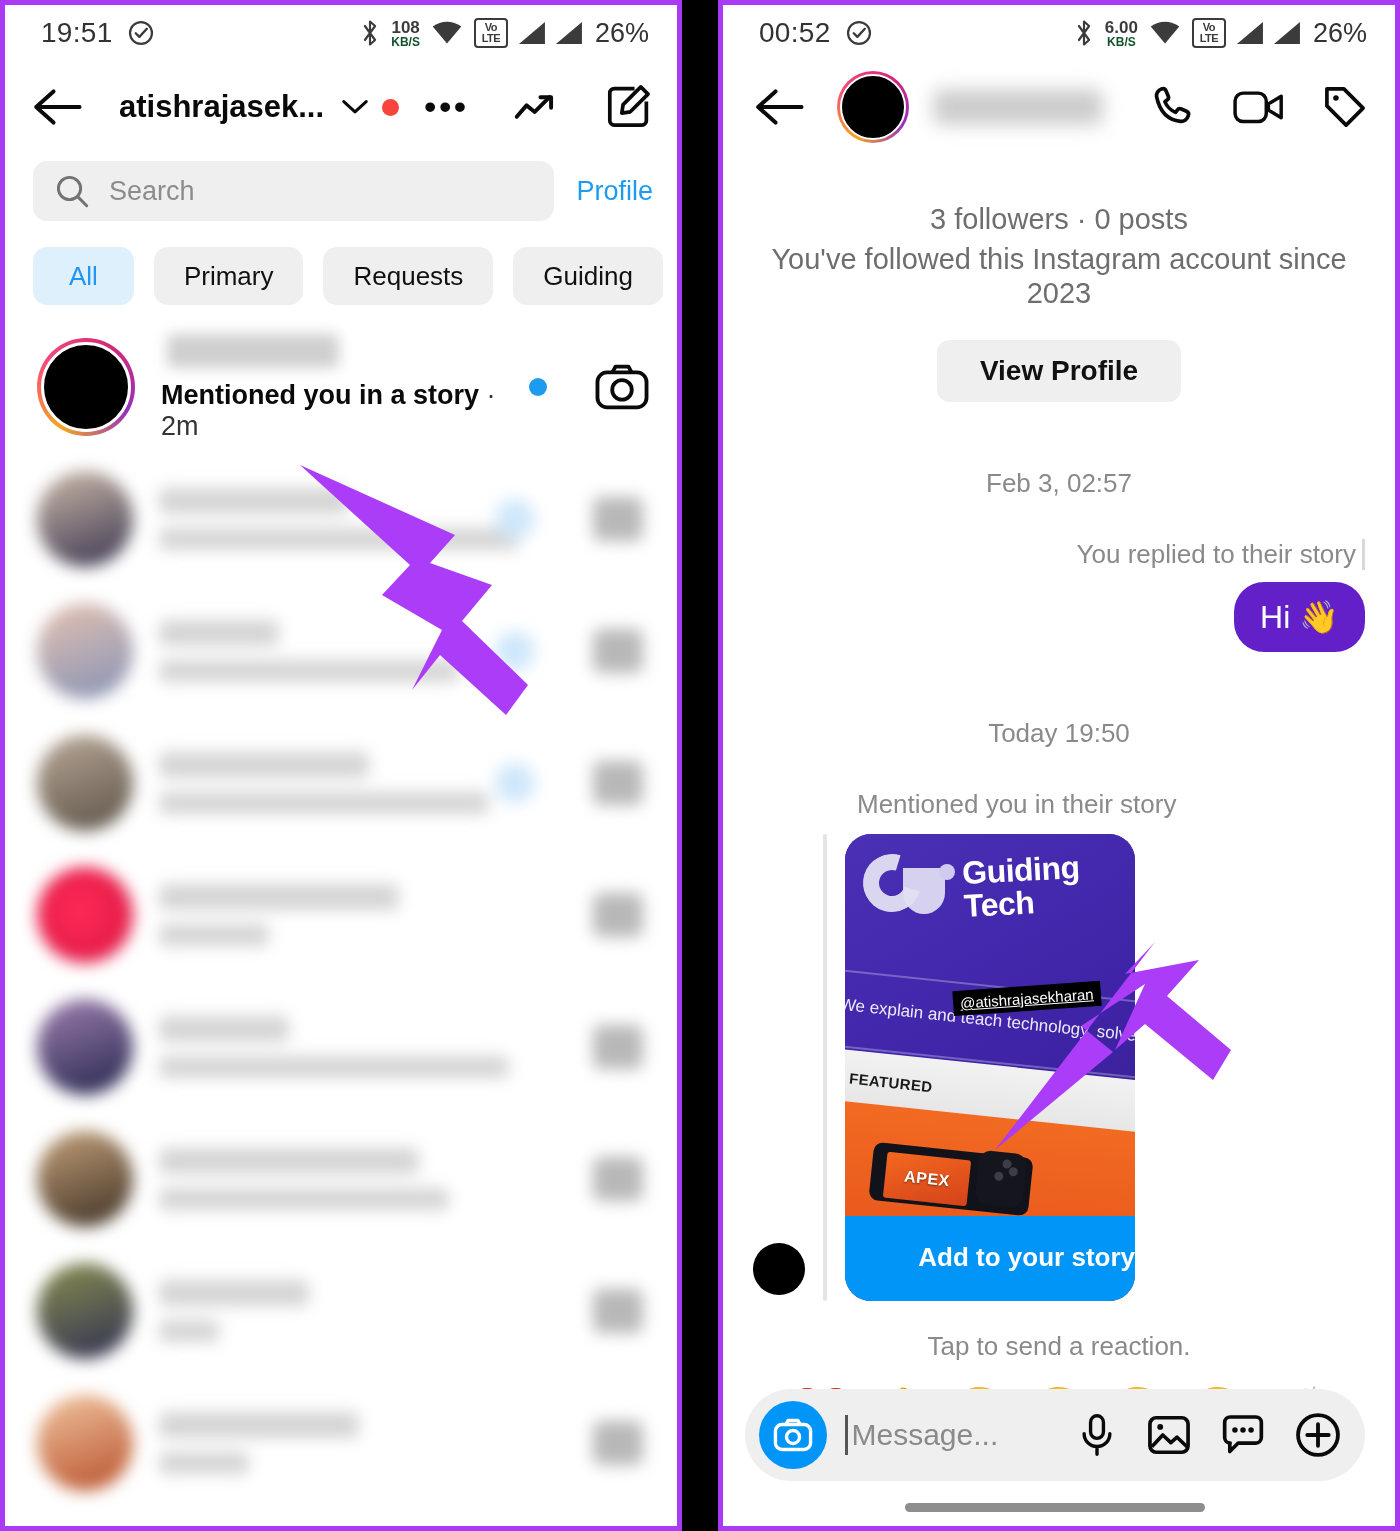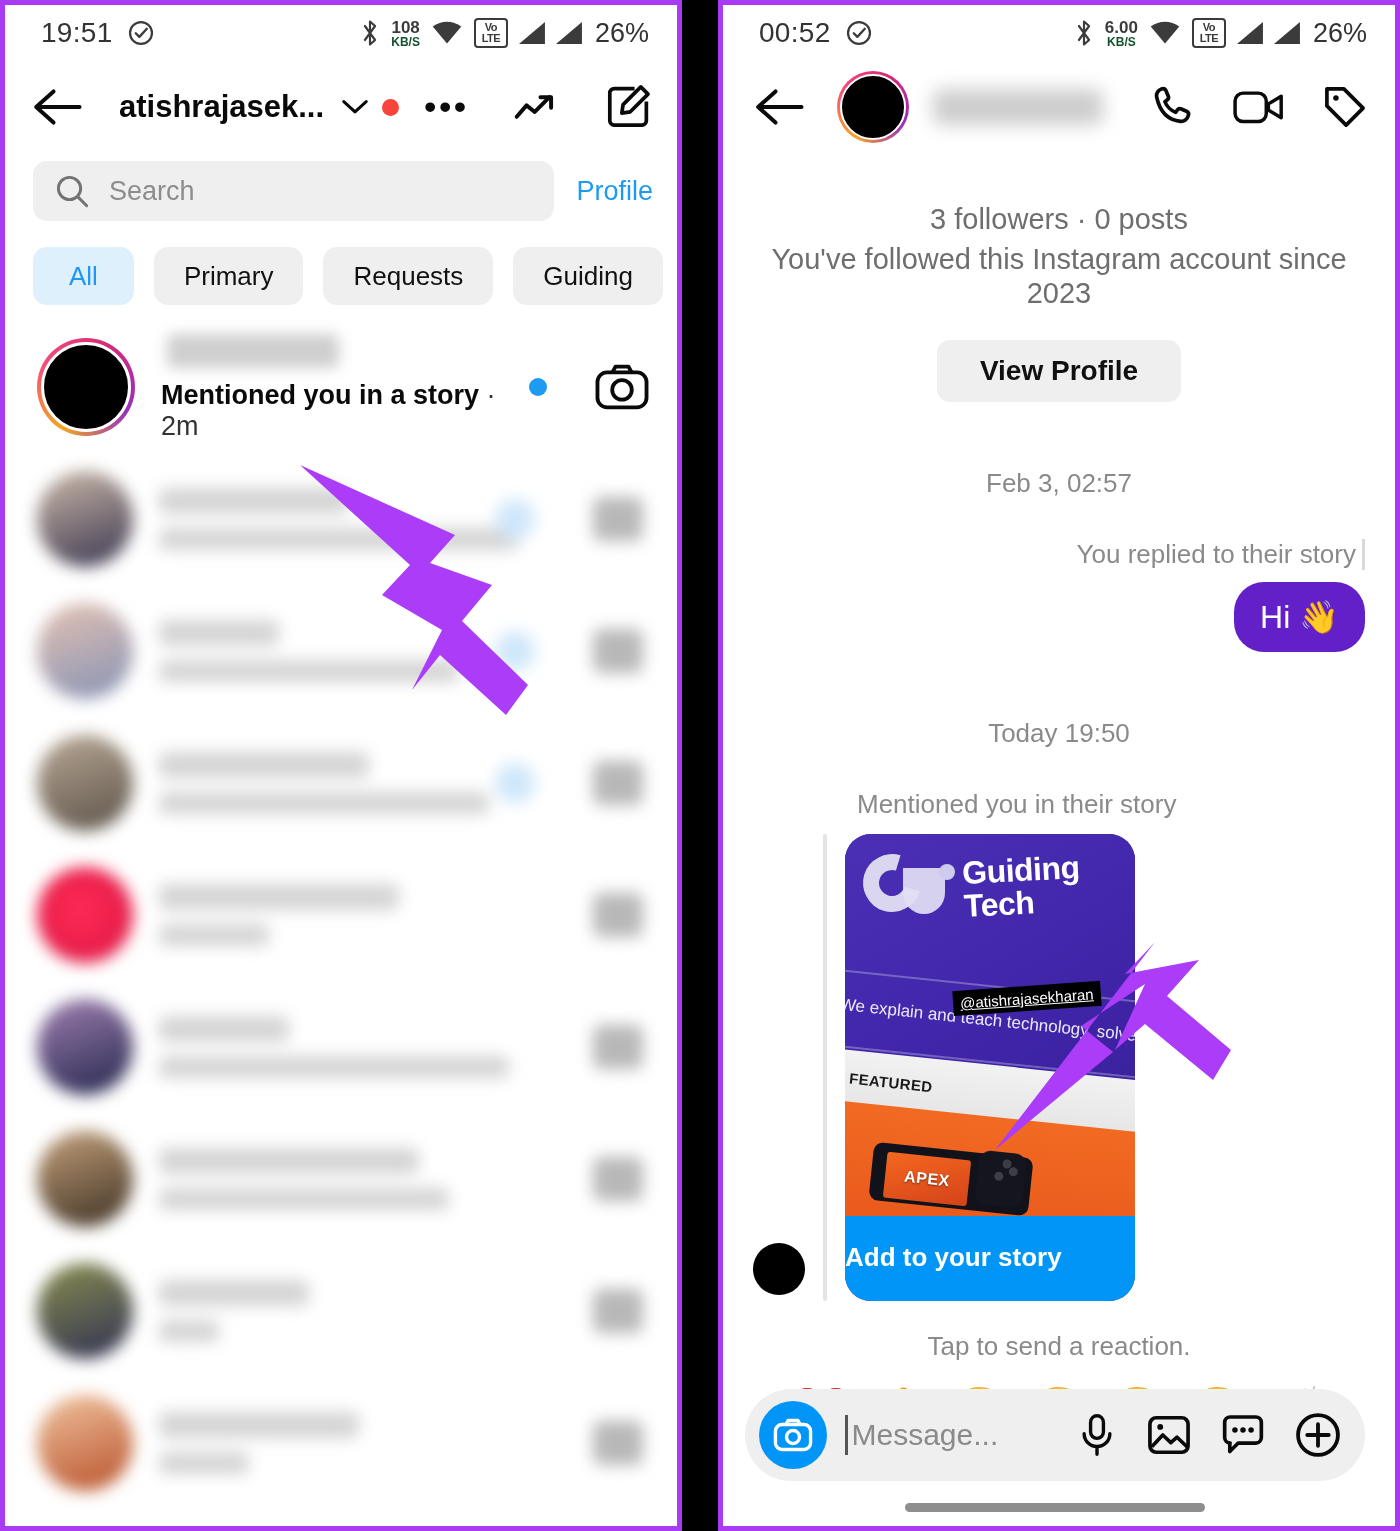--- a/index.html
+++ b/index.html
@@ -207,21 +207,21 @@
   .sc-phonescr{ position:absolute; left:40px; top:322px; width:84px; height:46px;
     background: linear-gradient(160deg,#f4681f,#d4431a); border-radius:3px; transform: rotate(6deg);
     display:flex; align-items:center; justify-content:center; overflow:hidden;}
   .sc-apex { color:#fff; font-size: 16px; font-weight: 800; letter-spacing:.5px;
              text-shadow: 0 1px 2px rgba(0,0,0,.5); }
   .sc-grip { position:absolute; left:132px; top:318px; width:48px; height:54px;
     background:#15161d; border-radius:12px; transform: rotate(6deg);}
   .sc-grip::after{ content:""; position:absolute; right:8px; top:14px; width:9px;height:9px;
     background:#3c3d46; border-radius:50%; box-shadow: -14px 6px 0 #3c3d46, -7px -7px 0 #3c3d46;}
   .sc-cta {
-    background: #0095f6; color: #fff; text-align: left;
+    background: #0095f6; color: #fff; text-align: right;
     font-size: 26px; font-weight: 700; padding: 26px 0 28px;
   }
   .tap-react { text-align: center; font-size: 26px; color: #8a8a8a; margin-top: 30px; }
   .emoji-row { display: flex; justify-content: space-between;
                padding: 22px 36px 0; font-size: 52px; }
 
   
   .composer-wrap { position: absolute; left: 0; right: 8px; bottom: 0; padding: 0 22px 14px; }
   .composer {
     height: 92px; background: #efefef; border-radius: 46px;

